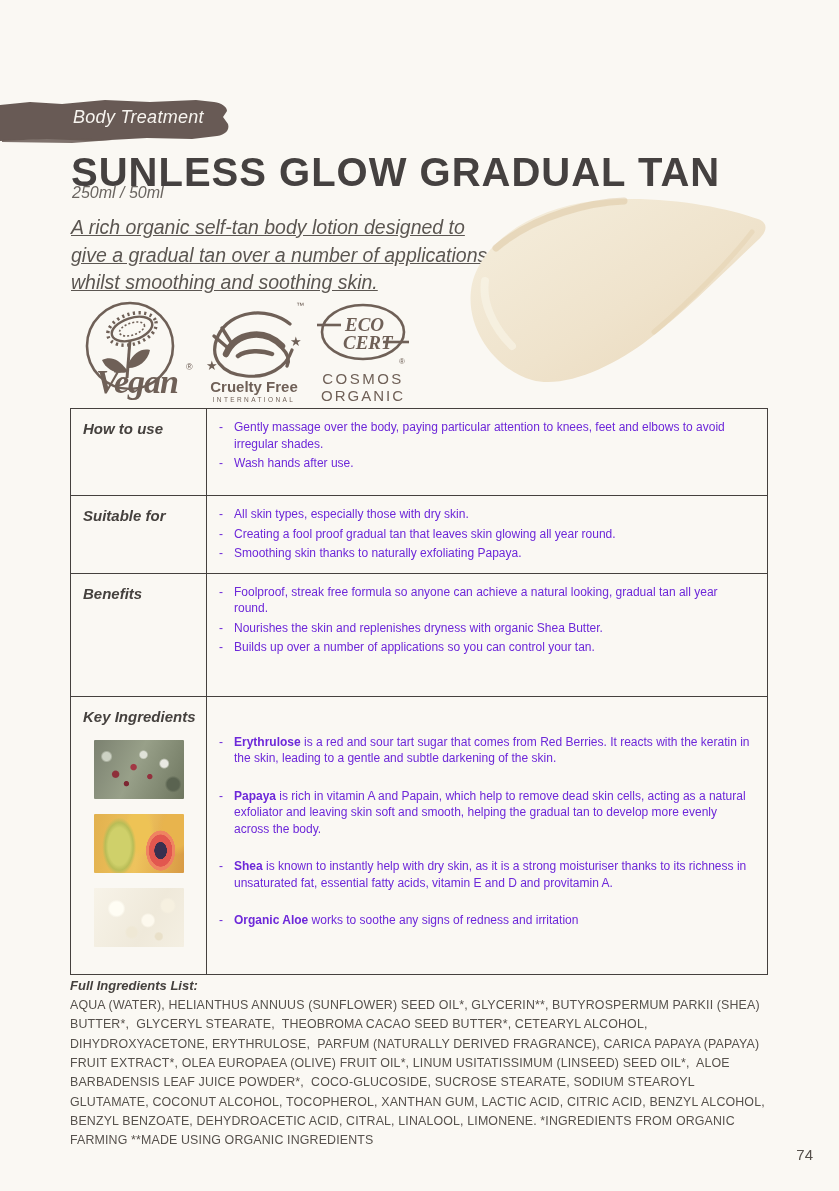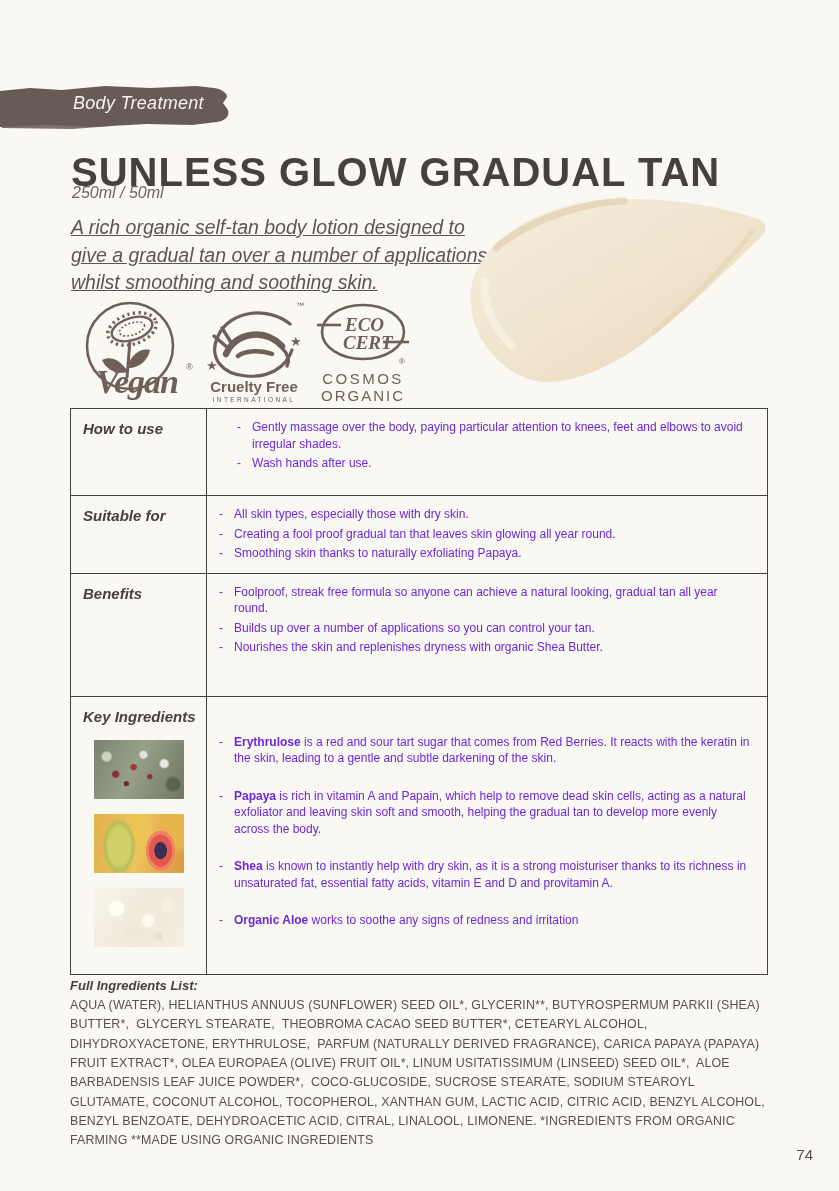--- a/index.html
+++ b/index.html
@@ -3,21 +3,21 @@
 <meta charset="utf-8">
 <style>
   html,body{margin:0;padding:0;}
   body{
     width:839px;height:1191px;position:relative;
     background:#faf8f3;
     font-family:"Liberation Sans", sans-serif;
     color:#4b4744;overflow:hidden;
   }
   
-  .badge{position:absolute;left:0;top:82px;width:238px;height:50px;text-align:center;}
+  .badge{position:absolute;left:0;top:96px;width:238px;height:50px;text-align:center;}
   .badge svg{position:absolute;left:0;top:0;}
   .badge-label{
     position:absolute;left:73px;top:11px;
     font-style:italic;font-size:18px;color:#f7f4ef;letter-spacing:.3px;
   }
   .title{
     position:absolute;left:71px;top:150px;
     font-size:40px;font-weight:bold;letter-spacing:1px;color:#454140;
   }
   .sizes{
@@ -36,21 +36,21 @@
   .logo-vegan{left:2px;}
   .logo-bunny{left:132px;}
   .logo-eco{left:244px;}
   
   .info-table{
     position:absolute;left:70px;top:408px;width:698px;
     border:1.5px solid #45413e;box-sizing:border-box;
     background:transparent;
   }
   .t-row{display:flex;border-top:1.4px solid #45413e;}
-  .t-row:first-child{border-top:none;gap:18px;}
+  .t-row:first-child{border-top:none;}
   .t-label{
     width:136px;min-width:136px;box-sizing:border-box;
     border-right:1.4px solid #45413e;
     padding:11px 8px 8px 12px;
     font-style:italic;font-weight:bold;font-size:15px;color:#45413e;
   }
   .t-content{flex:1;padding:10px 14px 8px 12px;box-sizing:border-box;}
   .row-howto .t-content{min-height:86px;}
   .row-suitable .t-content{min-height:68px;}
   .row-benefits .t-content{min-height:122px;}
@@ -206,22 +206,22 @@
       <div class="b">All skin types, especially those with dry skin.</div>
       <div class="b">Creating a fool proof gradual tan that leaves skin glowing all year round.</div>
       <div class="b">Smoothing skin thanks to naturally exfoliating Papaya.</div>
     </div>
   </div>
 
   <div class="t-row row-benefits">
     <div class="t-label">Benefits</div>
     <div class="t-content">
       <div class="b">Foolproof, streak free formula so anyone can achieve a natural looking, gradual tan all year round.</div>
+      <div class="b">Nourishes the skin and replenishes dryness with organic Shea Butter.</div>
       <div class="b">Builds up over a number of applications so you can control your tan.</div>
-      <div class="b">Nourishes the skin and replenishes dryness with organic Shea Butter.</div>
     </div>
   </div>
 
   <div class="t-row row-keying">
     <div class="t-label">
       <span>Key Ingredients</span>
       <div class="photo photo-berries"></div>
       <div class="photo photo-papaya"></div>
       <div class="photo photo-shea"></div>
     </div>

